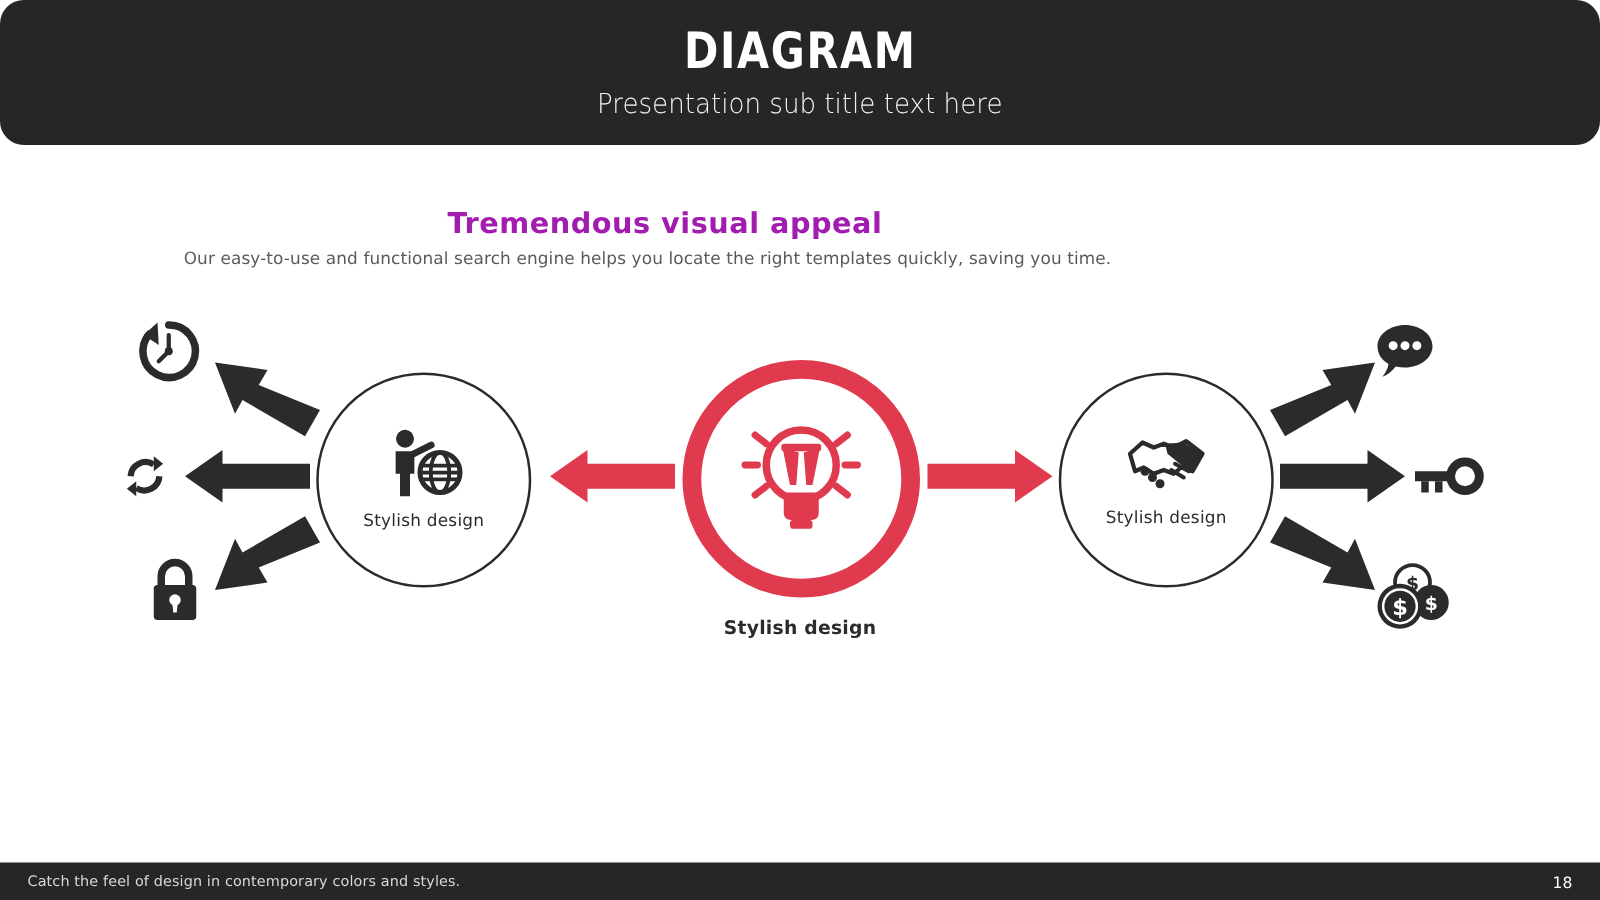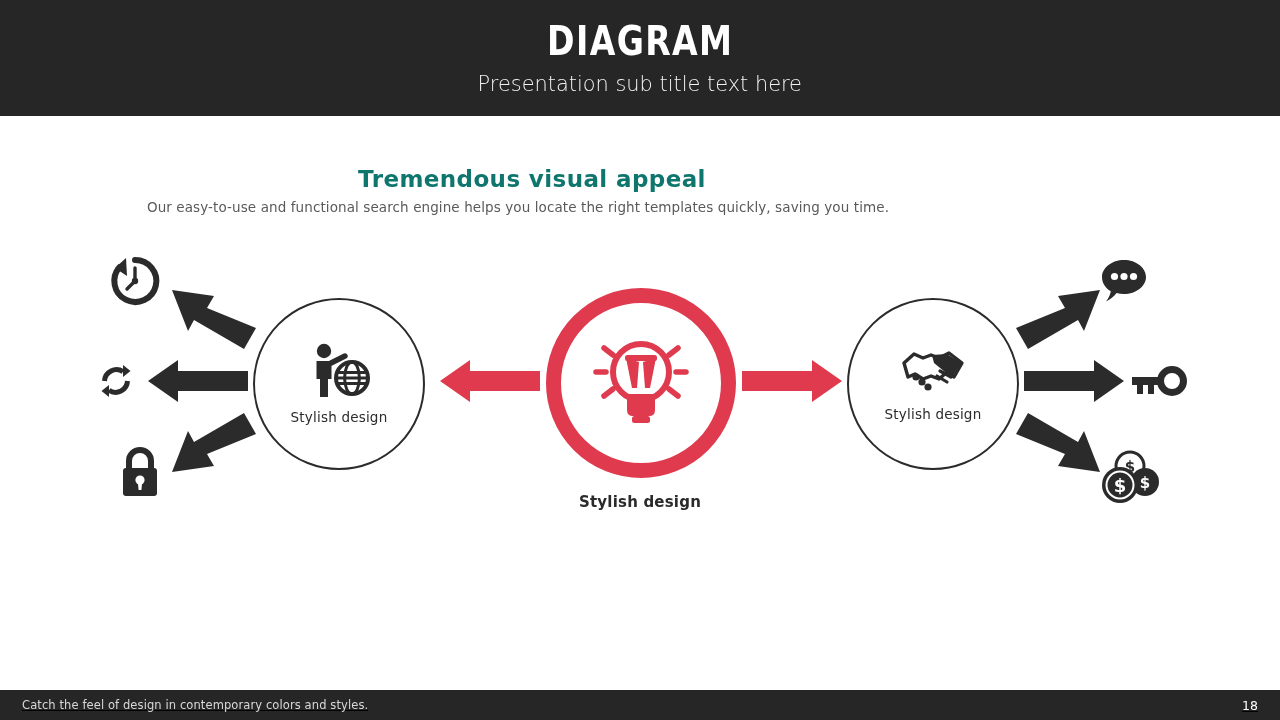--- a/index.html
+++ b/index.html
@@ -9,21 +9,21 @@
     background:#ffffff;
     overflow:hidden;
     position:relative;
   }
 
   
   .header {
     position:absolute; left:0; top:0; width:1280px; height:116px;
     background:#262626;
     display:flex; flex-direction:column;
-    align-items:center; justify-content:center;
+    align-items:center; justify-content:center;border-radius:19px;
   }
   .header-title {
     color:#ffffff;
     font-size:40px;
     font-weight:bold;
     letter-spacing:1.5px;
     line-height:1;
     font-family:"DejaVu Sans Condensed","Liberation Sans", sans-serif;
     transform:scaleX(0.92);
   }
@@ -35,21 +35,21 @@
     line-height:1;
     transform:scaleX(0.95);
   }
 
   
   .section-title {
     position:absolute; left:0; top:166px; width:1064px;
     text-align:center;
     font-size:23px;
     font-weight:bold;
-    color:#0f766e;
+    color:#a21caf;
     letter-spacing:.4px;
   }
   .section-sub {
     position:absolute; left:0; top:199px; width:1036px;
     text-align:center;
     font-size:13.5px;
     color:#5a5a5a;
     letter-spacing:.1px;
   }
 
@@ -102,21 +102,20 @@
 
   
   .svg-layer { position:absolute; left:0; top:0; width:1280px; height:720px; }
 
   
   .footer {
     position:absolute; left:0; bottom:0; width:1280px; height:30px;
     background:#262626;
     display:flex; align-items:center; justify-content:space-between;
     padding:0 22px;
-    text-decoration:underline;
   }
   .footer-text { color:#d8d8d8; font-size:11.5px; letter-spacing:.1px; }
   .footer-page { color:#ffffff; font-size:12.5px; }
 </style>
 </head>
 <body>
 
 <div class="header">
   <div class="header-title">DIAGRAM</div>
   <div class="header-sub">Presentation sub title text here</div>

